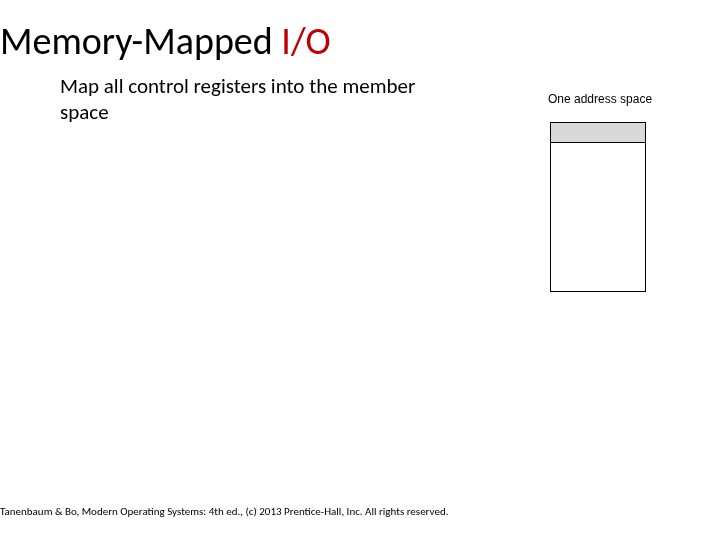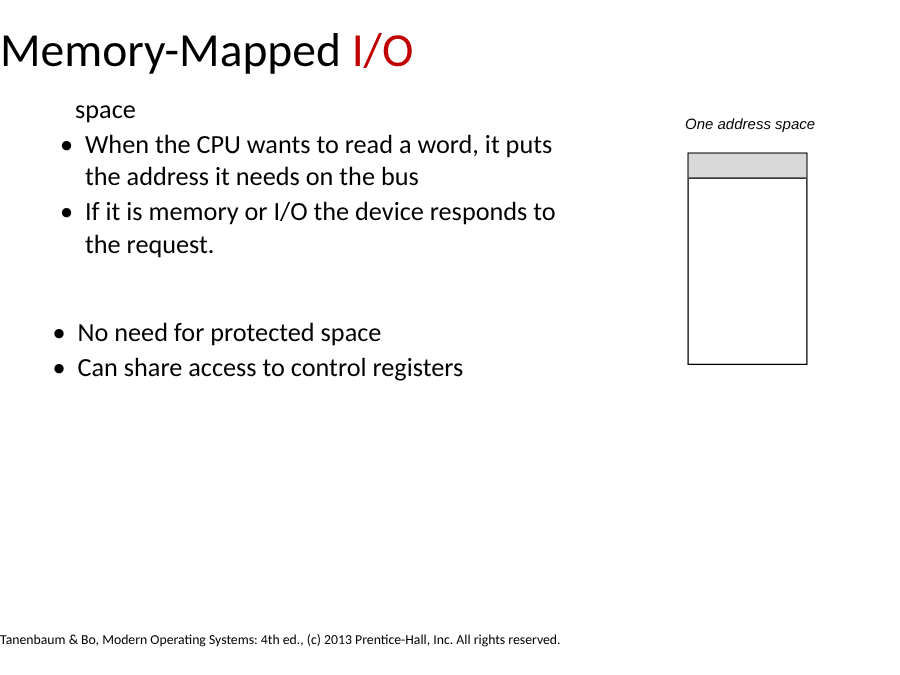--- a/index.html
+++ b/index.html
@@ -83,21 +83,20 @@
     right: 52px;
     top: 92px;
     width: 120px;
   }
   .diagram-label {
     font-family: Arial, sans-serif;
     font-size: 12px;
     color: #000;
     margin-bottom: 16px;
     white-space: nowrap;
-    font-style: italic;
   }
   .diagram-box {
     width: 96px;
     height: 170px;
     border: 1px solid #000;
     background: #fff;
     margin-left: 2px;
     position: relative;
   }
   .diagram-top {
@@ -124,31 +123,24 @@
   }
 </style>
 </head>
 <body>
 
 <h1 class="title">
   <span>Memory-Mapped </span><span class="io">I/O</span>
 </h1>
 
 <div class="content">
+  <div class="subtitle">Map all control registers into the member</div>
   <div class="subtitle-line2">space</div>
 
-  <ul class="main">
-    <li>When the CPU wants to read a word, it puts the address it needs on the bus</li>
-    <li>If it is memory or I/O the device responds to the request.</li>
-  </ul>
 
-  <ul class="secondary">
-    <li>No need for protected space</li>
-    <li>Can share access to control registers</li>
-  </ul>
 </div>
 
 <div class="diagram">
   <div class="diagram-label">One address space</div>
   <div class="diagram-box">
     <div class="diagram-top"></div>
     <div class="diagram-sublabel"></div>
   </div>
 </div>
 

